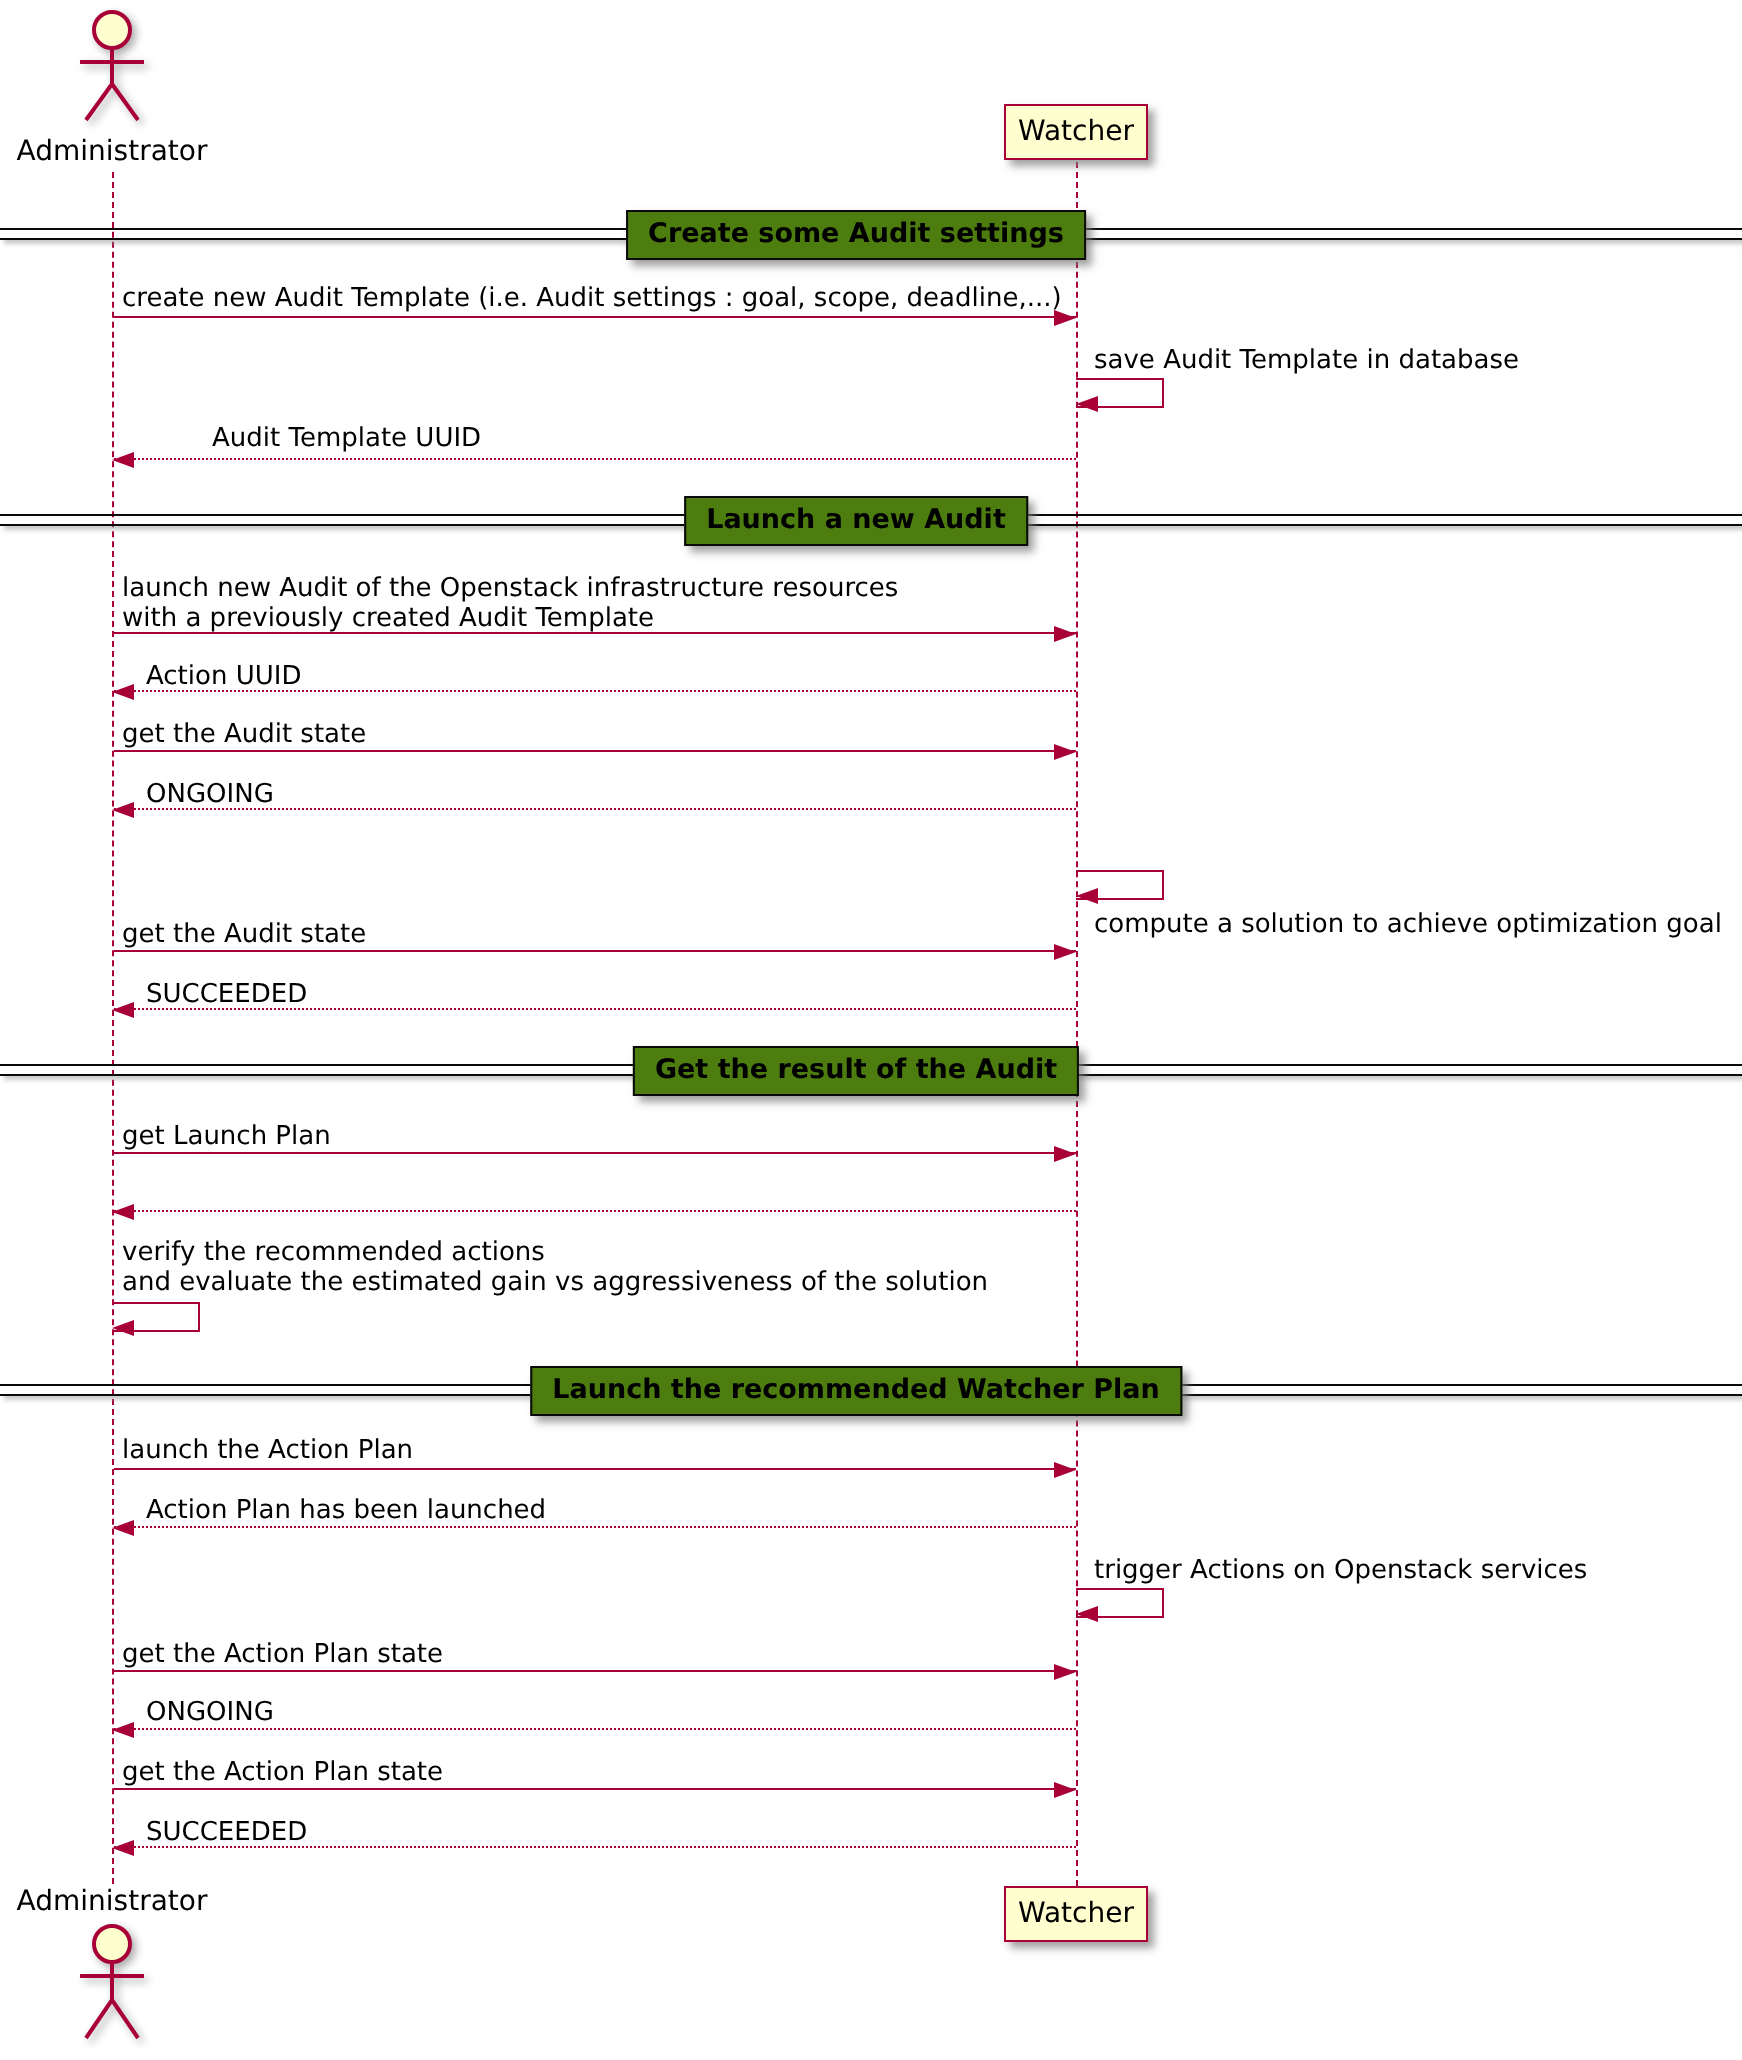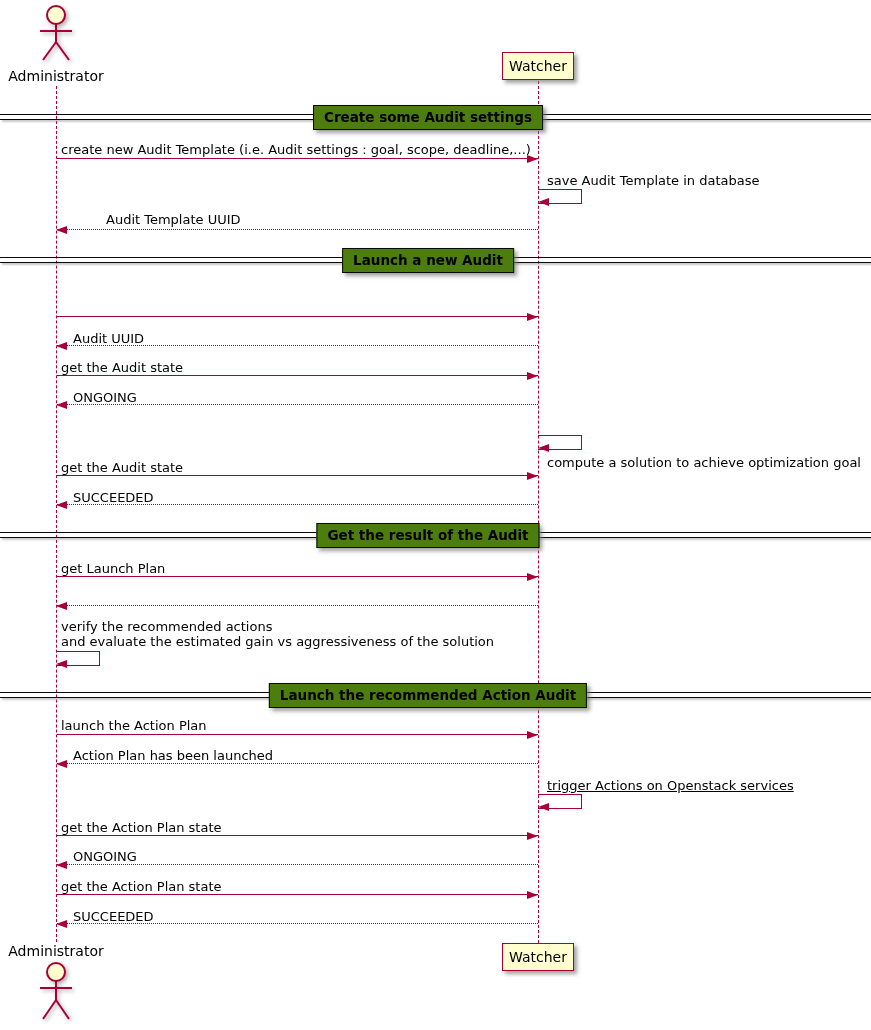--- a/index.html
+++ b/index.html
@@ -68,24 +68,26 @@
   <div class="selfloop w" style="top:189px;"></div>
   <div class="ah l" style="left:538px; top:198px;"></div>
 
   <div class="lbl" style="left:73px; top:212px;margin-left:33px;">Audit Template UUID</div>
   <div class="ln dotted" style="top:229px;"></div>
   <div class="ah l" style="top:226px;"></div>
 
   <div class="divider-lines" style="top:257px;"></div>
   <div class="divider-box" style="top:248px;">Launch a new Audit</div>
 
+  <div class="lbl" style="left:61px; top:287px;">launch new Audit of the Openstack infrastructure resources
+with a previously created Audit Template</div>
   <div class="ln solid" style="top:316px;"></div>
   <div class="ah r" style="top:313px;"></div>
 
-  <div class="lbl" style="left:73px; top:331px;">Audit UUID</div>
+  <div class="lbl" style="left:73px; top:331px;">Action UUID</div>
   <div class="ln dotted" style="top:345px;"></div>
   <div class="ah l" style="top:342px;"></div>
 
   <div class="lbl" style="left:61px; top:360px;">get the Audit state</div>
   <div class="ln solid" style="top:375px;"></div>
   <div class="ah r" style="top:372px;"></div>
 
   <div class="lbl" style="left:73px; top:390px;">ONGOING</div>
   <div class="ln dotted" style="top:404px;"></div>
   <div class="ah l" style="top:401px;"></div>
@@ -111,31 +113,31 @@
 
   <div class="ln dotted" style="top:605px;"></div>
   <div class="ah l" style="top:602px;"></div>
 
   <div class="lbl" style="left:61px; top:619px;">verify the recommended actions
 and evaluate the estimated gain vs aggressiveness of the solution</div>
   <div class="selfloop a" style="top:651px;"></div>
   <div class="ah l" style="left:56px; top:660px;"></div>
 
   <div class="divider-lines" style="top:692px;"></div>
-  <div class="divider-box" style="top:683px;">Launch the recommended Action Audit</div>
+  <div class="divider-box" style="top:683px;">Launch the recommended Watcher Plan</div>
 
   <div class="lbl" style="left:61px; top:718px;">launch the Action Plan</div>
   <div class="ln solid" style="top:734px;"></div>
   <div class="ah r" style="top:731px;"></div>
 
   <div class="lbl" style="left:73px; top:748px;">Action Plan has been launched</div>
   <div class="ln dotted" style="top:763px;"></div>
   <div class="ah l" style="top:760px;"></div>
 
-  <div class="lbl" style="left:547px; top:778px;text-decoration:underline;">trigger Actions on Openstack services</div>
+  <div class="lbl" style="left:547px; top:778px;">trigger Actions on Openstack services</div>
   <div class="selfloop w" style="top:794px;"></div>
   <div class="ah l" style="left:538px; top:803px;"></div>
 
   <div class="lbl" style="left:61px; top:820px;">get the Action Plan state</div>
   <div class="ln solid" style="top:835px;"></div>
   <div class="ah r" style="top:832px;"></div>
 
   <div class="lbl" style="left:73px; top:849px;">ONGOING</div>
   <div class="ln dotted" style="top:864px;"></div>
   <div class="ah l" style="top:861px;"></div>

